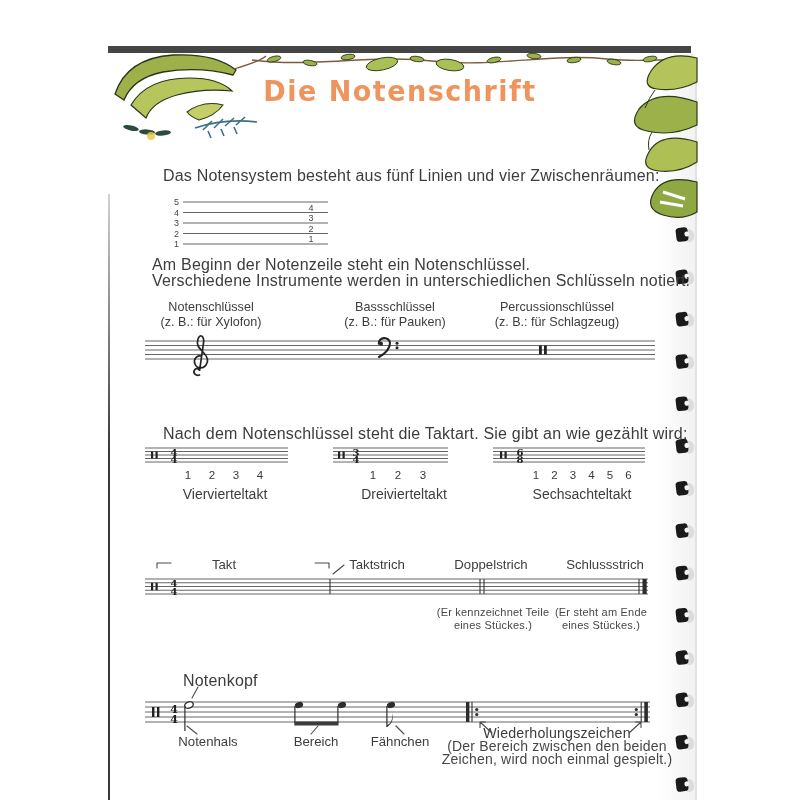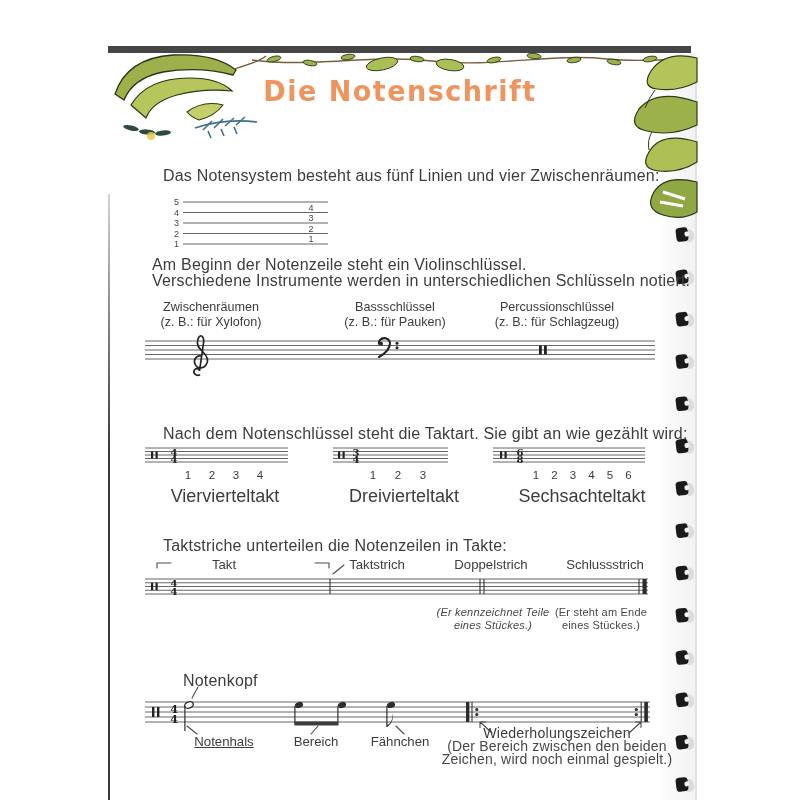--- a/index.html
+++ b/index.html
@@ -3,21 +3,21 @@
 <meta charset="utf-8">
 <style>
   html,body{margin:0;padding:0;background:#fff;}
   #photo{position:relative;width:800px;height:800px;background:#ffffff;overflow:hidden;
          font-family:"Liberation Sans", sans-serif;color:#3d3d3d;margin-top:46px;}
   .abs{position:absolute;}
   .txt{position:absolute;font-size:16px;color:#3d3d3d;white-space:nowrap;letter-spacing:.2px;}
   .ctr{transform:translateX(-50%);text-align:center;}
   .par{font-size:11px;line-height:13px;color:#474747;}
   .cnt{position:absolute;top:423px;font-size:11.5px;color:#3a3a3a;transform:translateX(-50%);}
-  .mlabel{position:absolute;top:440px;font-size:18px;color:#3d3d3d;transform:translateX(-50%);white-space:nowrap;}
+  .mlabel{position:absolute;top:440px;font-size:14px;color:#3d3d3d;transform:translateX(-50%);white-space:nowrap;}
   .blabel{position:absolute;top:511px;font-size:13.2px;color:#3d3d3d;transform:translateX(-50%);white-space:nowrap;}
   .nlabel{position:absolute;top:688px;font-size:13.2px;color:#3d3d3d;transform:translateX(-50%);white-space:nowrap;}
   .clefhead{position:absolute;top:254px;transform:translateX(-50%);text-align:center;
             font-size:12.6px;line-height:14.5px;color:#3d3d3d;white-space:nowrap;}
   #title{position:absolute;left:250px;top:30px;width:300px;text-align:center;
          font-size:27px;font-weight:bold;letter-spacing:1.5px;color:#f0945e;
          font-family:"DejaVu Sans", sans-serif;transform:scaleY(1.04);}
   #footer-num{position:absolute;left:149px;top:765px;font-size:11.5px;color:#8f8f8f;}
   #footer-stage{position:absolute;left:641px;top:768px;transform:translateX(-100%);
         font-size:10.5px;font-weight:bold;letter-spacing:1.6px;color:#eec193;}
@@ -202,25 +202,25 @@
       <text x="9" y="51.4">1</text>
     </g>
     <g font-size="9" fill="#474747" text-anchor="middle" font-family="Liberation Sans, sans-serif">
       <text x="141" y="14.5">4</text>
       <text x="141" y="25">3</text>
       <text x="141" y="35.5">2</text>
       <text x="141" y="46">1</text>
     </g>
   </svg>
 
-  <div class="txt" style="left:152px;top:210px;">Am Beginn der Notenzeile steht ein Violinschlüssel.</div>
+  <div class="txt" style="left:152px;top:210px;">Am Beginn der Notenzeile steht ein Notenschlüssel.</div>
   <div class="txt" style="left:152px;top:226px;">Verschiedene Instrumente werden in unterschiedlichen Schlüsseln notiert:</div>
 
   <div class="clefhead" style="left:211px;">
-    <div>Zwischenräumen</div>
+    <div>Notenschlüssel</div>
     <div>(z. B.: für Xylofon)</div>
   </div>
   <div class="clefhead" style="left:395px;">
     <div>Bassschlüssel</div>
     <div>(z. B.: für Pauken)</div>
   </div>
   <div class="clefhead" style="left:557px;">
     <div>Percussionschlüssel</div>
     <div>(z. B.: für Schlagzeug)</div>
   </div>
@@ -307,21 +307,20 @@
     <text class="tsig" x="27" y="19.2" font-size="10">8</text>
   </svg>
   <span class="cnt" style="left:536px">1</span>
   <span class="cnt" style="left:554.5px">2</span>
   <span class="cnt" style="left:573px">3</span>
   <span class="cnt" style="left:591.5px">4</span>
   <span class="cnt" style="left:610px">5</span>
   <span class="cnt" style="left:628.5px">6</span>
   <div class="mlabel" style="left:582px;">Sechsachteltakt</div>
 
-  <div class="txt" style="left:163px;top:491px;">Taktstriche unterteilen die Notenzeilen in Takte:</div>
 
   <svg style="left:153px;top:513px;" width="22" height="12" viewBox="0 0 22 12">
     <path class="ptr" d="M4,4 h14 M4,4 v5"></path>
   </svg>
   <svg style="left:311px;top:513px;" width="22" height="12" viewBox="0 0 22 12">
     <path class="ptr" d="M4,4 h14 M18,4 v5"></path>
   </svg>
   <svg style="left:330px;top:516px;" width="18" height="14" viewBox="0 0 18 14">
     <path class="ptr" d="M3,12 L14,3"></path>
   </svg>
@@ -349,21 +348,21 @@
       <line x1="185" y1="4" x2="185" y2="19"></line>
       <g>
         <line x1="335" y1="4" x2="335" y2="19"></line>
           <line x1="339" y1="4" x2="339" y2="19"></line>
       </g>
       <line x1="494" y1="4" x2="494" y2="19"></line>
     </g>
     <rect x="497.5" y="4" width="4.2" height="15" fill="#2c2c2c"></rect>
   </svg>
 
-  <div class="txt ctr par" style="left:493px;top:560px;font-style:italic;">
+  <div class="txt ctr par" style="left:493px;top:560px;">
     <div>(Er kennzeichnet Teile</div>
     <div>eines Stückes.)</div>
   </div>
   <div class="txt ctr par" style="left:601px;top:560px;">
     <div>(Er steht am Ende</div>
     <div>eines Stückes.)</div>
   </div>
 
   <div class="txt" style="left:183px;top:626px;">Notenkopf</div>
   <svg style="left:188px;top:638px;" width="14" height="17" viewBox="0 0 14 17">
@@ -423,21 +422,21 @@
   <svg style="left:392px;top:677px;" width="16" height="14" viewBox="0 0 16 14">
     <path class="ptr" d="M4,3 L12,11"></path>
   </svg>
   <svg style="left:476px;top:672px;" width="20" height="18" viewBox="0 0 20 18">
     <path class="ptr" d="M16,15 L4,4 M4,4 L9.5,4 M4,4 L4,9.5"></path>
   </svg>
   <svg style="left:625px;top:672px;" width="20" height="18" viewBox="0 0 20 18">
     <path class="ptr" d="M4,15 L16,4 M16,4 L10.5,4 M16,4 L16,9.5"></path>
   </svg>
 
-  <div class="nlabel" style="left:224px;text-decoration:underline;">Notenhals</div>
+  <div class="nlabel" style="left:208px;">Notenhals</div>
   <div class="nlabel" style="left:316px;">Bereich</div>
   <div class="nlabel" style="left:400px;">Fähnchen</div>
   <div class="txt ctr" style="left:557px;top:679px;font-size:14.2px;">Wiederholungszeichen</div>
   <div class="txt ctr par" style="left:557px;top:694px;font-size:14px;">
     <div>(Der Bereich zwischen den beiden</div>
     <div>Zeichen, wird noch einmal gespielt.)</div>
   </div>
 
   <div id="footer-num">6</div>
   <div id="footer-stage">ETAPPE 7</div>

